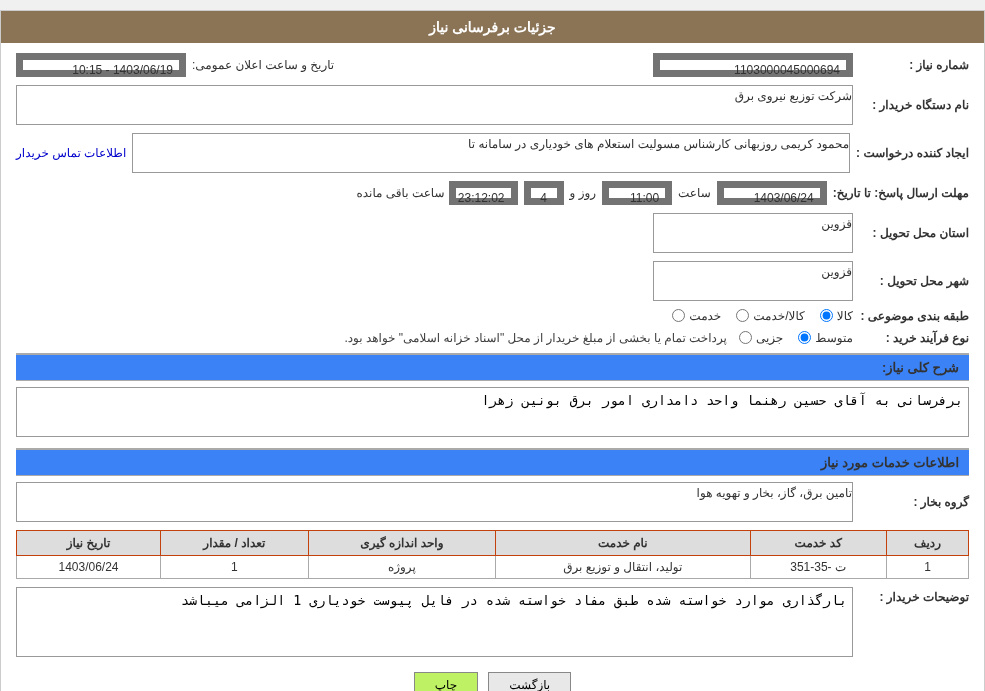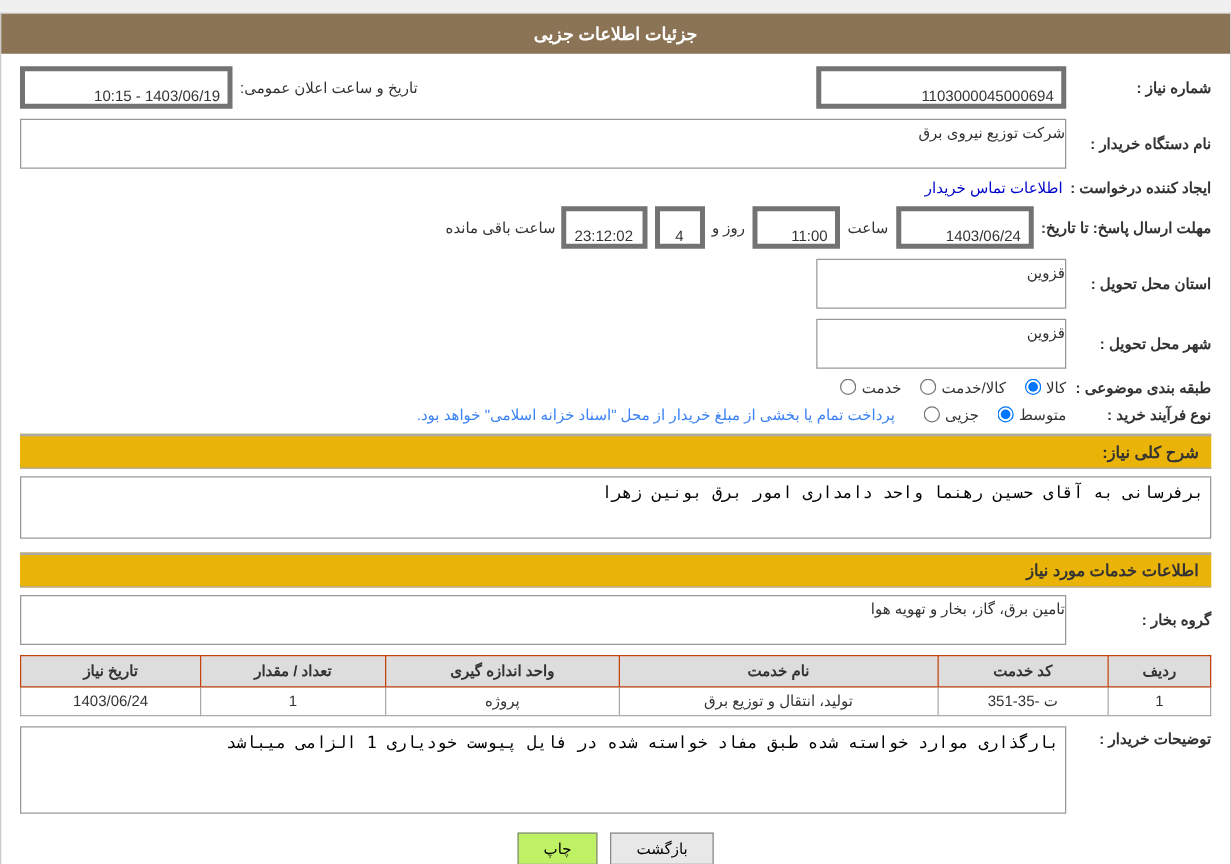--- a/index.html
+++ b/index.html
@@ -42,33 +42,33 @@
     }
     .input-box {
       border: 1px solid #999;
       background: #fff;
       padding: 3px 0;
       height: 40px;
       flex: 1;
       text-align: right;
     }
     .input-box-fixed {
-      border: 4px solid #737373;
+      border: 7px solid #737373;
       background: #fff;
-      padding: 13px 6px;
+      padding: 3px 6px;
       height: 24px;
       text-align: right;
     }
     .blue-link {
       color: #0000cc;
       text-decoration: none;
       cursor: pointer;
     }
     .section-title {
-      background: #eab308;
+      background: #3b82f6;
       border-top: 2px solid #aaa;
       border-bottom: 1px solid #aaa;
       padding: 5px 10px;
       font-weight: bold;
       font-size: 13px;
       margin: 8px 0 6px 0;
     }
     .radio-group {
       display: flex;
       gap: 15px;
@@ -144,40 +144,41 @@
     .inline-label {
       white-space: nowrap;
     }
   </style>
 </head>
 <body>
 
 <div class="page-wrapper">
 
   <div class="page-header">
-    <span>جزئیات اطلاعات جزیی</span>
+    <span>جزئیات برفرسانی نیاز</span>
   </div>
 
   <div class="content">
 
     <div class="announce-row">
       <span class="label">شماره نیاز :</span>
       <div class="input-box-fixed" style="width:200px;">1103000045000694</div>
       <span style="flex:1;"></span>
       <span class="inline-label">تاریخ و ساعت اعلان عمومی:</span>
       <div class="input-box-fixed" style="width:170px;">1403/06/19 - 10:15</div>
     </div>
 
     <div class="form-row">
       <span class="label">نام دستگاه خریدار :</span>
       <div class="input-box">شرکت توزیع نیروی برق</div>
     </div>
 
     <div class="form-row">
       <span class="label">ایجاد کننده درخواست :</span>
+      <div class="input-box" style="flex:1;">محمود کریمی روزبهانی کارشناس  مسولیت استعلام های خودیاری در سامانه تا</div>
       <a class="blue-link">اطلاعات تماس خریدار</a>
     </div>
 
     <div class="date-time-row">
       <span class="label">مهلت ارسال پاسخ: تا تاریخ:</span>
       <div class="input-box-fixed" style="width:110px;">1403/06/24</div>
       <span>ساعت</span>
       <div class="input-box-fixed" style="width:70px;">11:00</div>
       <span>روز و</span>
       <div class="input-box-fixed" style="width:40px;text-align:center;">4</div>
@@ -222,21 +223,21 @@
       <div class="radio-group">
         <div class="radio-item">
           <span>متوسط</span>
           <input type="radio" name="purchase_type" checked="" style="">
         </div>
         <div class="radio-item">
           <span>جزیی</span>
           <input type="radio" name="purchase_type" style="">
         </div>
       </div>
-      <span style="margin-right:17px; color:#3b82f6;">پرداخت تمام یا بخشی از مبلغ خریدار از محل "اسناد خزانه اسلامی" خواهد بود.</span>
+      <span style="margin-right:6px; color:#404040;">پرداخت تمام یا بخشی از مبلغ خریدار از محل "اسناد خزانه اسلامی" خواهد بود.</span>
     </div>
 
     <div class="section-title">شرح کلی نیاز:</div>
     <div style="margin-bottom:8px;">
       <textarea class="textarea-box" style="min-height: 50px;" readonly="">برفرسانی به آقای حسین رهنما واحد دامداری امور برق بونین زهرا</textarea>
     </div>
 
     <div class="section-title">اطلاعات خدمات مورد نیاز</div>
 
     <div class="form-row">

